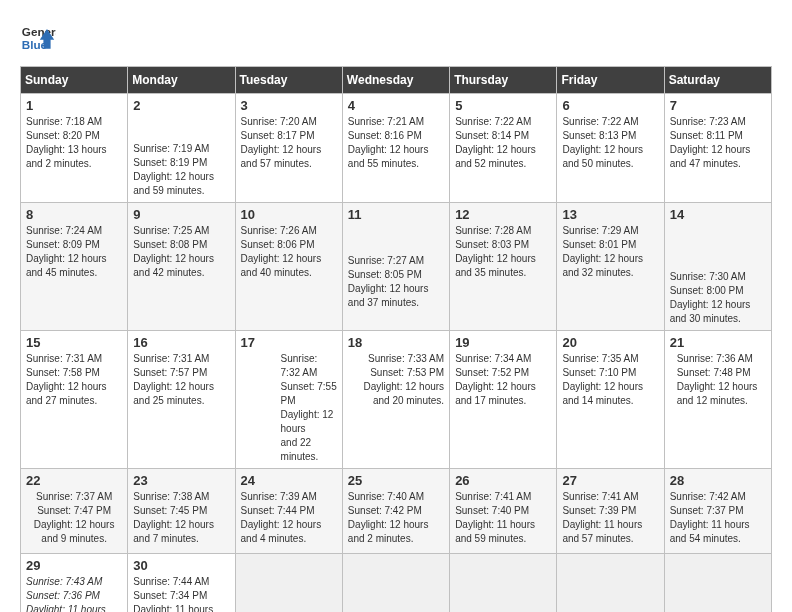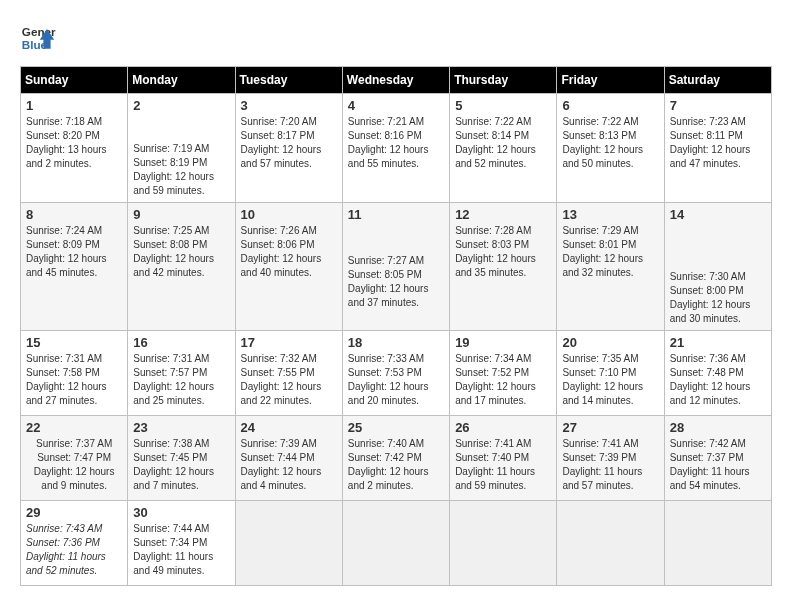--- a/index.html
+++ b/index.html
@@ -36,21 +36,21 @@
     .location-title {
       font-size: 14px;
       color: #555;
     }
     table {
       width: 100%;
       border-collapse: collapse;
       table-layout: fixed;
     }
     th {
-      background-color: #000000;
+      background-color: #404040;
       color: #fff;
       font-size: 12px;
       font-weight: bold;
       padding: 6px 4px;
       text-align: left;
       border: 1px solid #c0c0c0;
     }
     td {
       vertical-align: top;
       border: 1px solid #c0c0c0;
@@ -220,49 +220,49 @@
         </td>
         <td>
           <span class="day-num">16</span>
           <div class="day-info" style="white-space: pre-line;">Sunrise: 7:31 AM
 Sunset: 7:57 PM
 Daylight: 12 hours
 and 25 minutes.</div>
         </td>
         <td>
           <span class="day-num">17</span>
-          <div class="day-info" style="white-space: pre-line;">Sunrise: 7:32 AM
+          <div class="day-info" style="white-space: pre-line; margin-left: 40px;">Sunrise: 7:32 AM
 Sunset: 7:55 PM
 Daylight: 12 hours
 and 22 minutes.</div>
         </td>
         <td>
           <span class="day-num">18</span>
-          <div class="day-info" style="white-space: pre-line;">Sunrise: 7:33 AM
+          <div class="day-info" style="white-space: pre-line; text-align: right;">Sunrise: 7:33 AM
 Sunset: 7:53 PM
 Daylight: 12 hours
 and 20 minutes.</div>
         </td>
         <td>
           <span class="day-num">19</span>
           <div class="day-info" style="white-space: pre-line;">Sunrise: 7:34 AM
 Sunset: 7:52 PM
 Daylight: 12 hours
 and 17 minutes.</div>
         </td>
         <td>
           <span class="day-num">20</span>
           <div class="day-info" style="white-space: pre-line;">Sunrise: 7:35 AM
 Sunset: 7:10 PM
 Daylight: 12 hours
 and 14 minutes.</div>
         </td>
         <td>
           <span class="day-num">21</span>
-          <div class="day-info" style="white-space: pre-line;">Sunrise: 7:36 AM
+          <div class="day-info" style="white-space: pre-line; margin-left: 7px;">Sunrise: 7:36 AM
 Sunset: 7:48 PM
 Daylight: 12 hours
 and 12 minutes.</div>
         </td>
       </tr>
       <tr>
         <td>
           <span class="day-num">22</span>
           <div class="day-info" style="white-space: pre-line; text-align: center;">Sunrise: 7:37 AM
 Sunset: 7:47 PM

